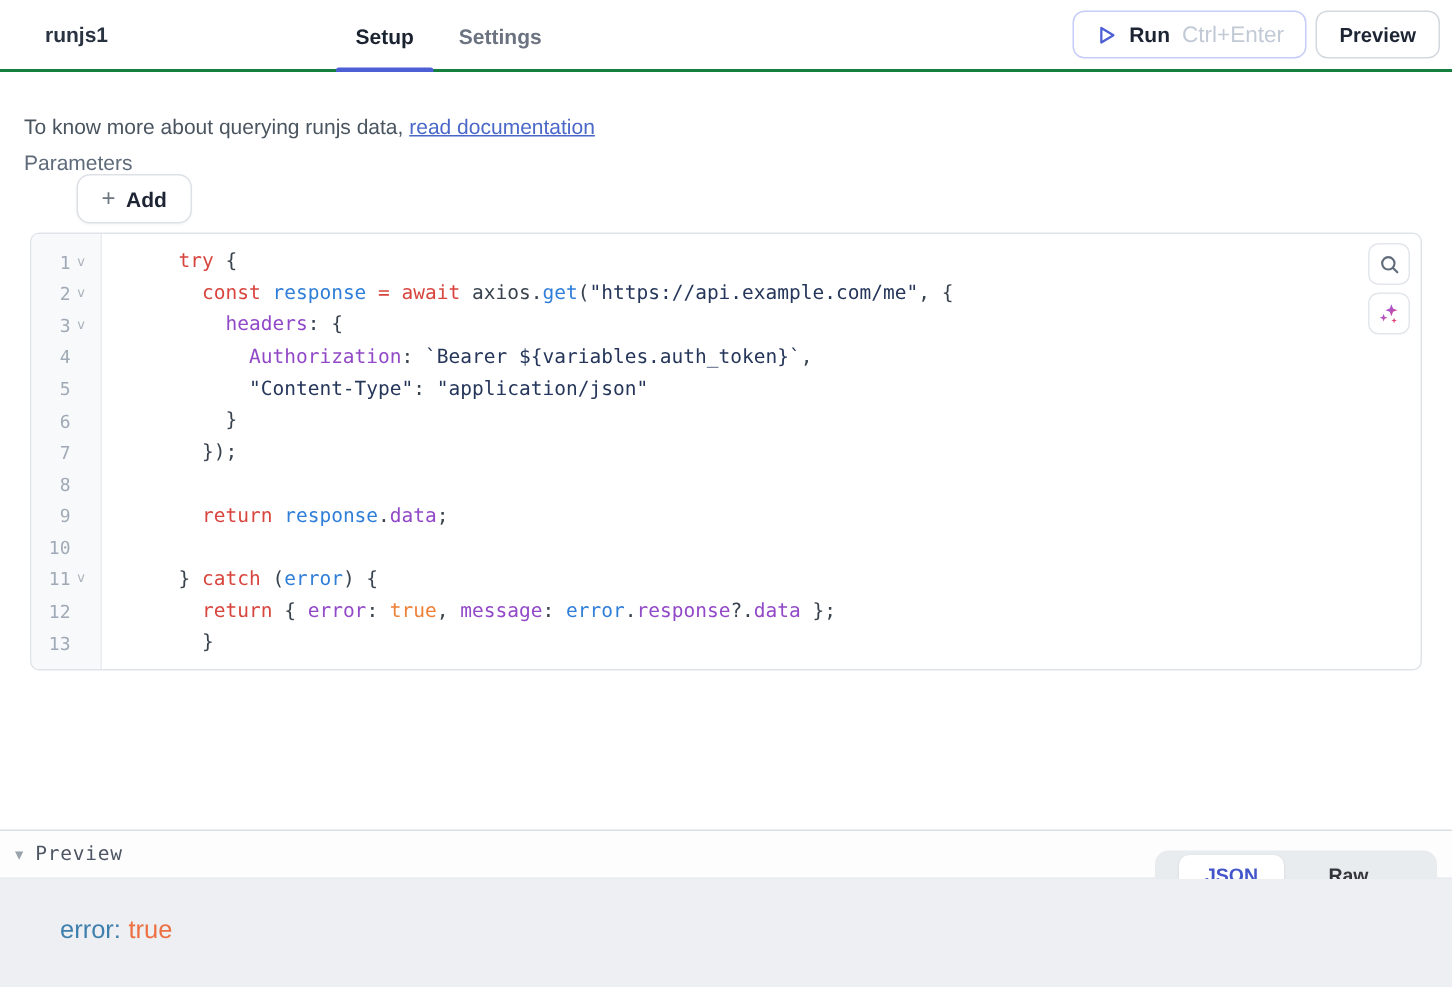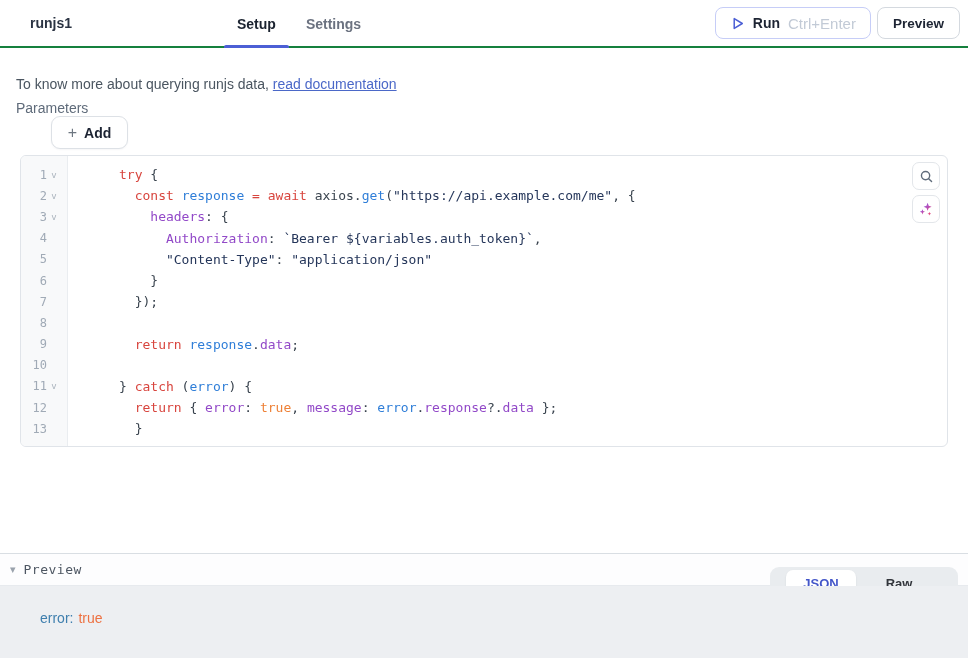--- a/index.html
+++ b/index.html
@@ -112,21 +112,21 @@
     position: absolute; right: 10px; top: 1px; height: 30px;
     background: #e9ecef; border-radius: 9px; padding: 16px; display: flex; align-items: center; margin-top: 12px;
   }
   .mode-seg {
     height: 26px; display: flex; align-items: center; justify-content: center;
     font-size: 13px; font-weight: 700; border-radius: 7px; cursor: pointer;
   }
   .mode-seg.json { width: 70px; background: #fff; color: #4356c9; box-shadow: 0 1px 2px rgba(27,35,48,0.10); }
   .mode-seg.raw { width: 86px; color: #32353b; }
   .preview-body { height: 72px; background: #edeff2; position: relative; }
-  .output-line { position: absolute; left: 40px; top: 24px; font-size: 14px; }
+  .output-line { position: absolute; left: 40px; top: 24px; font-size: 17px; }
   .out-key { color: #3f7fae; }
   .out-val { color: #ed7142; margin-left: 5px; }
 </style>
 </head>
 <body>
 
 <div class="page">
 
   <div class="topbar">
     <div class="query-title">runjs1</div>

